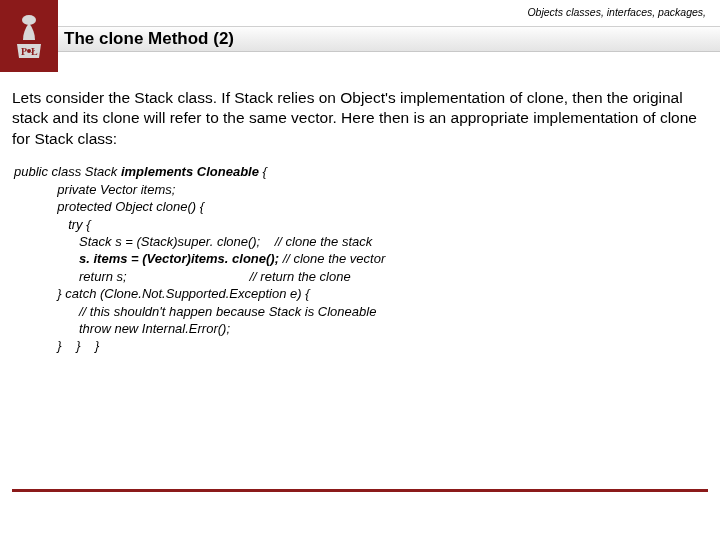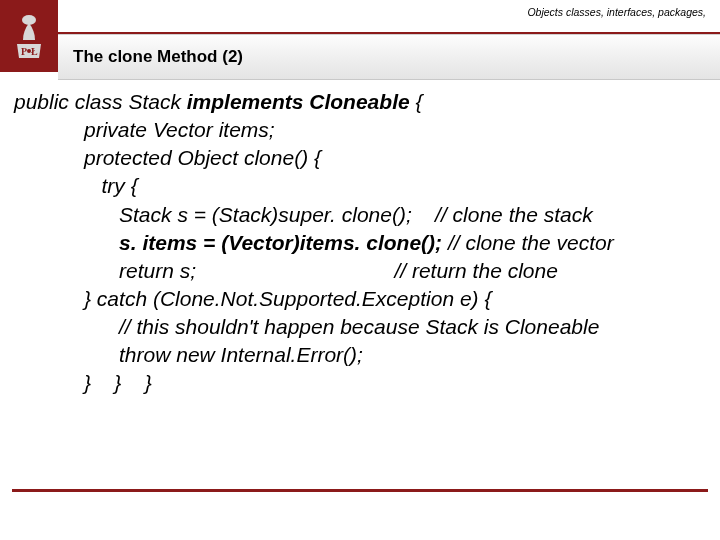--- a/index.html
+++ b/index.html
@@ -34,28 +34,28 @@
     font-size: 10.5px;
     font-style: italic;
     color: #000;
     text-align: right;
     line-height: 1.15;
   }
   .title-bar {
     position: absolute;
     left: 58px;
     right: 0;
-    top: 34px;
-    height: 46px;
+    top: 26px;
+    height: 26px;
     background: linear-gradient(to bottom, #fdfdfd 0%, #f1f1f1 45%, #e4e4e4 100%);
     border-top: 1px solid #d0d0d0;
     border-bottom: 1px solid #c8c8c8;
     display: flex;
     align-items: center;
-    padding-left: 15px;
+    padding-left: 6px;
   }
   .title-bar h1 {
     font-size: 17px;
     font-weight: bold;
     color: #000;
   }
   .header-rule {
     position: absolute;
     left: 58px;
     right: 0;
@@ -66,21 +66,21 @@
   .content {
     padding: 16px 12px 0 12px;
     font-size: 15.5px;
     line-height: 1.32;
     color: #000;
   }
   .intro { margin-bottom: 14px; }
   .code {
     font-style: italic;
     white-space: pre;
-    font-size: 21px;
+    font-size: 13px;
     line-height: 1.34;
     padding-left: 2px;
   }
   .code .bold { font-weight: bold; }
   .footer-rule {
     position: absolute;
     left: 12px;
     right: 12px;
     bottom: 48px;
     height: 3px;
@@ -105,20 +105,21 @@
   <div class="breadcrumb">
     <div>Objects classes, interfaces, packages,</div>
   </div>
   <div class="header-rule"></div>
   <div class="title-bar">
     <h1>The clone Method (2)</h1>
   </div>
 </div>
 
 <div class="content">
+  <p class="intro">Lets consider the Stack class. If Stack relies on Object's implementation of clone, then the original stack and its clone will refer to the same vector. Here then is an appropriate implementation of clone for Stack class:</p>
   <div class="code"><span>public class Stack </span><span class="bold">implements Cloneable </span><span>{</span>
 <span>            private Vector items;</span>
 <span>            protected Object clone() {</span>
 <span>               try {</span>
 <span>                  Stack s = (Stack)super. clone();    // clone the stack</span>
 <span>                  </span><span class="bold">s. items = (Vector)items. clone(); </span><span>// clone the vector</span>
 <span>                  return s;                                  // return the clone</span>
 <span>            } catch (Clone.Not.Supported.Exception e) {</span>
 <span>                  // this shouldn't happen because Stack is Cloneable</span>
 <span>                  throw new Internal.Error();</span>

